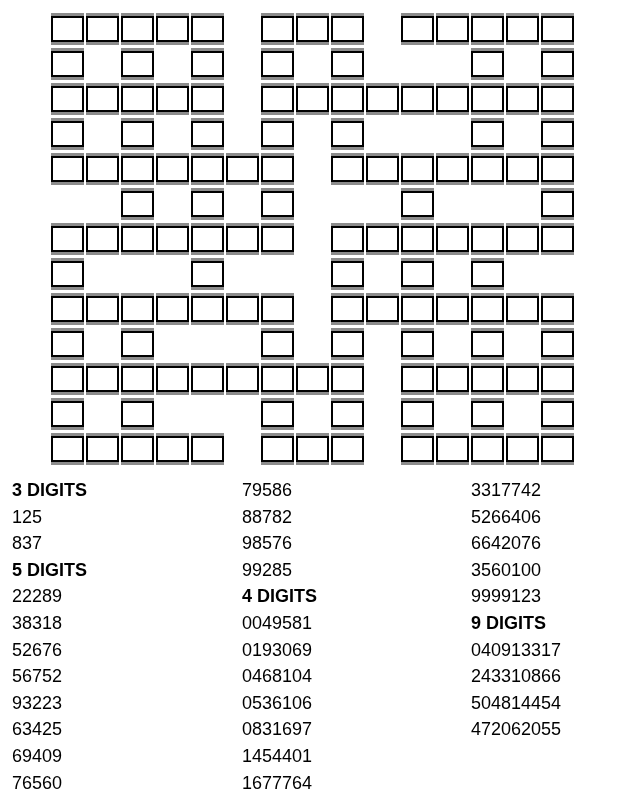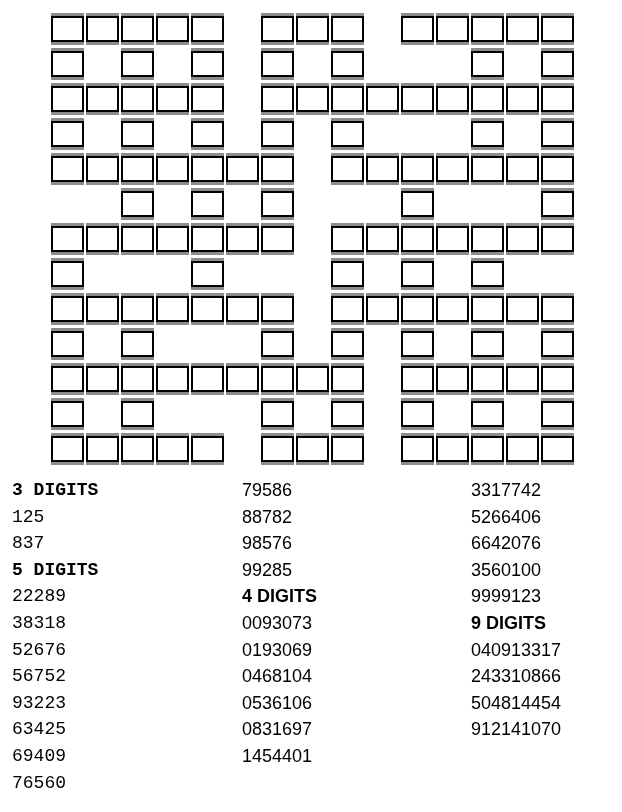--- a/index.html
+++ b/index.html
@@ -42,21 +42,21 @@
     top: 477px;
     width: 622px;
   }
   .list-col {
     position: absolute;
     top: 0;
     font-size: 18px;
     line-height: 26.6px;
     white-space: nowrap;
   }
-  .list-col.col-0 { left: 12px;  width: 215px; font-family: Liberation Mono, monospace; }
+  .list-col.col-0 { left: 12px;  width: 215px; }
   .list-col.col-1 { left: 242px; width: 215px; }
   .list-col.col-2 { left: 471px; width: 145px; }
   .list-item { font-weight: normal; }
   .list-item.header { font-weight: bold; }
 </style>
 </head>
 <body>
 
 <div class="grid" id="puzzle-grid">
     <div class="cell" style="grid-area: 1 / 1;"></div>
@@ -209,32 +209,33 @@
       <div class="list-item">63425</div>
       <div class="list-item">69409</div>
       <div class="list-item">76560</div>
     </div>
   <div class="list-col col-1">
       <div class="list-item">79586</div>
       <div class="list-item">88782</div>
       <div class="list-item">98576</div>
       <div class="list-item">99285</div>
       <div class="list-item header">4 DIGITS</div>
-      <div class="list-item">0093073</div>
+      <div class="list-item">0049581</div>
       <div class="list-item">0193069</div>
       <div class="list-item">0468104</div>
       <div class="list-item">0536106</div>
       <div class="list-item">0831697</div>
       <div class="list-item">1454401</div>
+      <div class="list-item">1677764</div>
     </div>
   <div class="list-col col-2">
       <div class="list-item">3317742</div>
       <div class="list-item">5266406</div>
       <div class="list-item">6642076</div>
       <div class="list-item">3560100</div>
       <div class="list-item">9999123</div>
       <div class="list-item header">9 DIGITS</div>
       <div class="list-item">040913317</div>
       <div class="list-item">243310866</div>
       <div class="list-item">504814454</div>
-      <div class="list-item">912141070</div>
+      <div class="list-item">472062055</div>
     </div>
 </div>
 
 </body></html>

